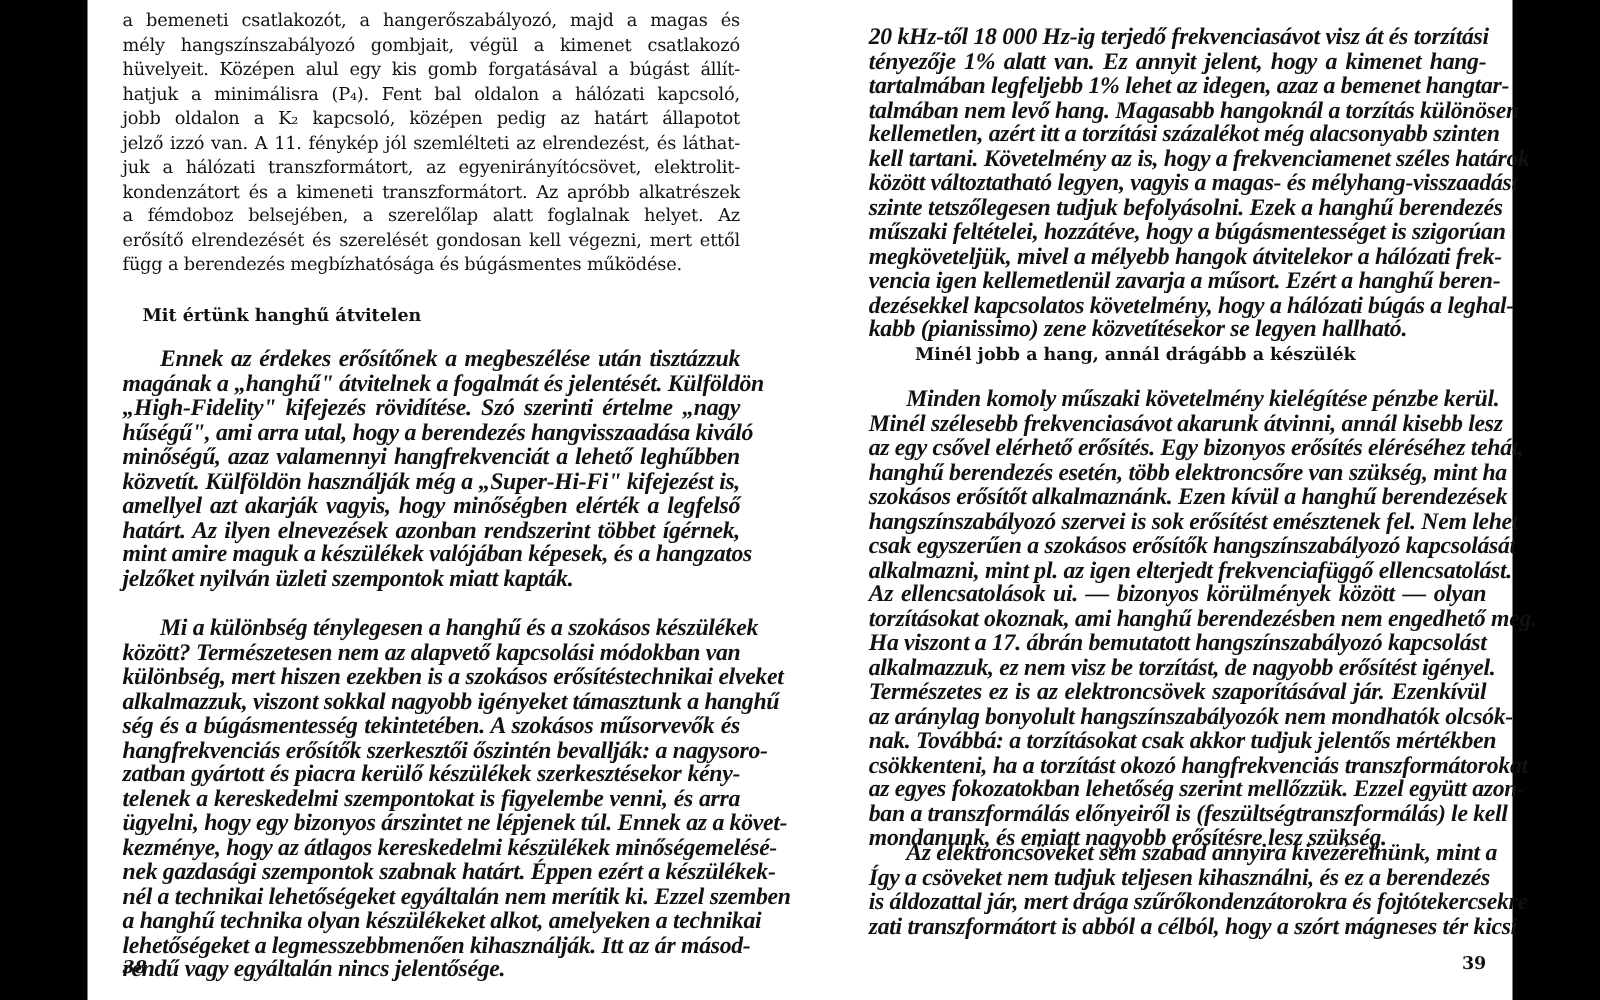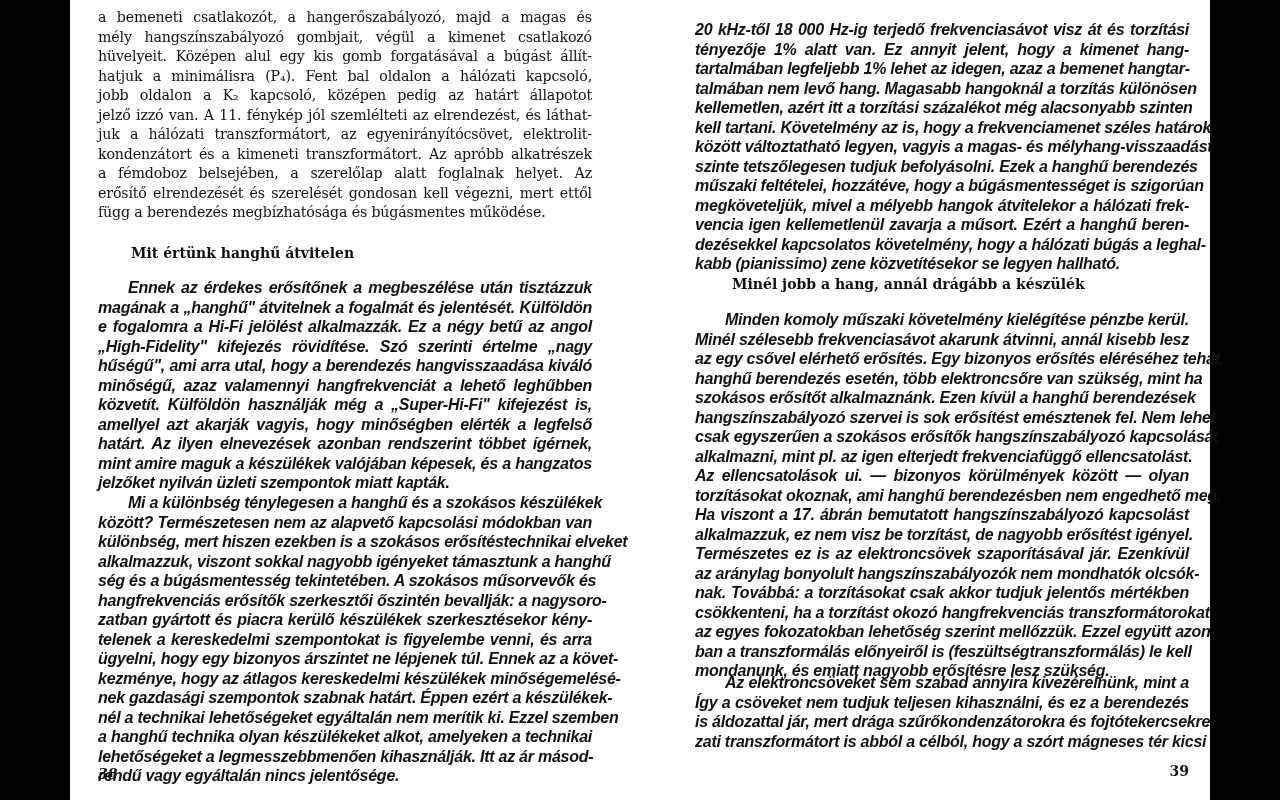--- a/index.html
+++ b/index.html
@@ -20,22 +20,22 @@
       text-align: justify; text-align-last: justify;
       color: #111111;
       height: 19.5px; line-height: 19.5px;
     }
     .line.last { text-align-last: left; }
     .roman {
       font-family: "DejaVu Serif", serif;
       font-size: 14.2px; letter-spacing: -0.15px;
     }
     .italic {
-      font-family: Liberation Sans, sans-serif; font-style: italic; font-weight: bold;
-      font-size: 16px; letter-spacing: -0.25px;
+      font-family: Liberation Serif, serif; font-style: italic; font-weight: bold;
+      font-size: 19px; letter-spacing: -0.25px;
     }
     .indent { text-indent: 30px; }
     .heading {
       font-family: "DejaVu Serif", serif; font-weight: bold;
       font-size: 14px; color: #111111;
       position: absolute; white-space: nowrap;
     }
     .block { position: absolute; left: 0; right: 0; }
     .page-number {
       position: absolute; font-family: "DejaVu Serif", serif; font-weight: bold;
@@ -54,25 +54,24 @@
         <span class="line">hüvelyeit. Középen alul egy kis gomb forgatásával a búgást állít-</span>
         <span class="line">hatjuk a minimálisra (P₄). Fent bal oldalon a hálózati kapcsoló,</span>
         <span class="line">jobb oldalon a K₂ kapcsoló, középen pedig az határt állapotot</span>
         <span class="line">jelző izzó van. A 11. fénykép jól szemlélteti az elrendezést, és láthat-</span>
         <span class="line">juk a hálózati transzformátort, az egyenirányítócsövet, elektrolit-</span>
         <span class="line">kondenzátort és a kimeneti transzformátort. Az apróbb alkatrészek</span>
         <span class="line">a fémdoboz belsejében, a szerelőlap alatt foglalnak helyet. Az</span>
         <span class="line">erősítő elrendezését és szerelését gondosan kell végezni, mert ettől</span>
         <span class="line last">függ a berendezés megbízhatósága és búgásmentes működése.</span>
       </div>
-    <div class="heading" style="top:245px; left:33px;">Mit értünk hanghű átvitelen</div>
+    <div class="heading" style="top:245px; left:16px;">Mit értünk hanghű átvitelen</div>
     <div class="block italic" style="top:278px;" id="left-p1">
         <span class="line indent">Ennek az érdekes erősítőnek a megbeszélése után tisztázzuk</span>
         <span class="line">magának a „hanghű" átvitelnek a fogalmát és jelentését. Külföldön</span>
-        <span class="line">e fogalomra a Hi-Fi jelölést alkalmazzák. Ez a négy betű az angol</span>
         <span class="line">„High-Fidelity" kifejezés rövidítése. Szó szerinti értelme „nagy</span>
         <span class="line">hűségű", ami arra utal, hogy a berendezés hangvisszaadása kiváló</span>
         <span class="line">minőségű, azaz valamennyi hangfrekvenciát a lehető leghűbben</span>
         <span class="line">közvetít. Külföldön használják még a „Super-Hi-Fi" kifejezést is,</span>
         <span class="line">amellyel azt akarják vagyis, hogy minőségben elérték a legfelső</span>
         <span class="line">határt. Az ilyen elnevezések azonban rendszerint többet ígérnek,</span>
         <span class="line">mint amire maguk a készülékek valójában képesek, és a hangzatos</span>
         <span class="line last">jelzőket nyilván üzleti szempontok miatt kapták.</span>
       </div>
     <div class="block italic" style="top:493px;" id="left-p2">

